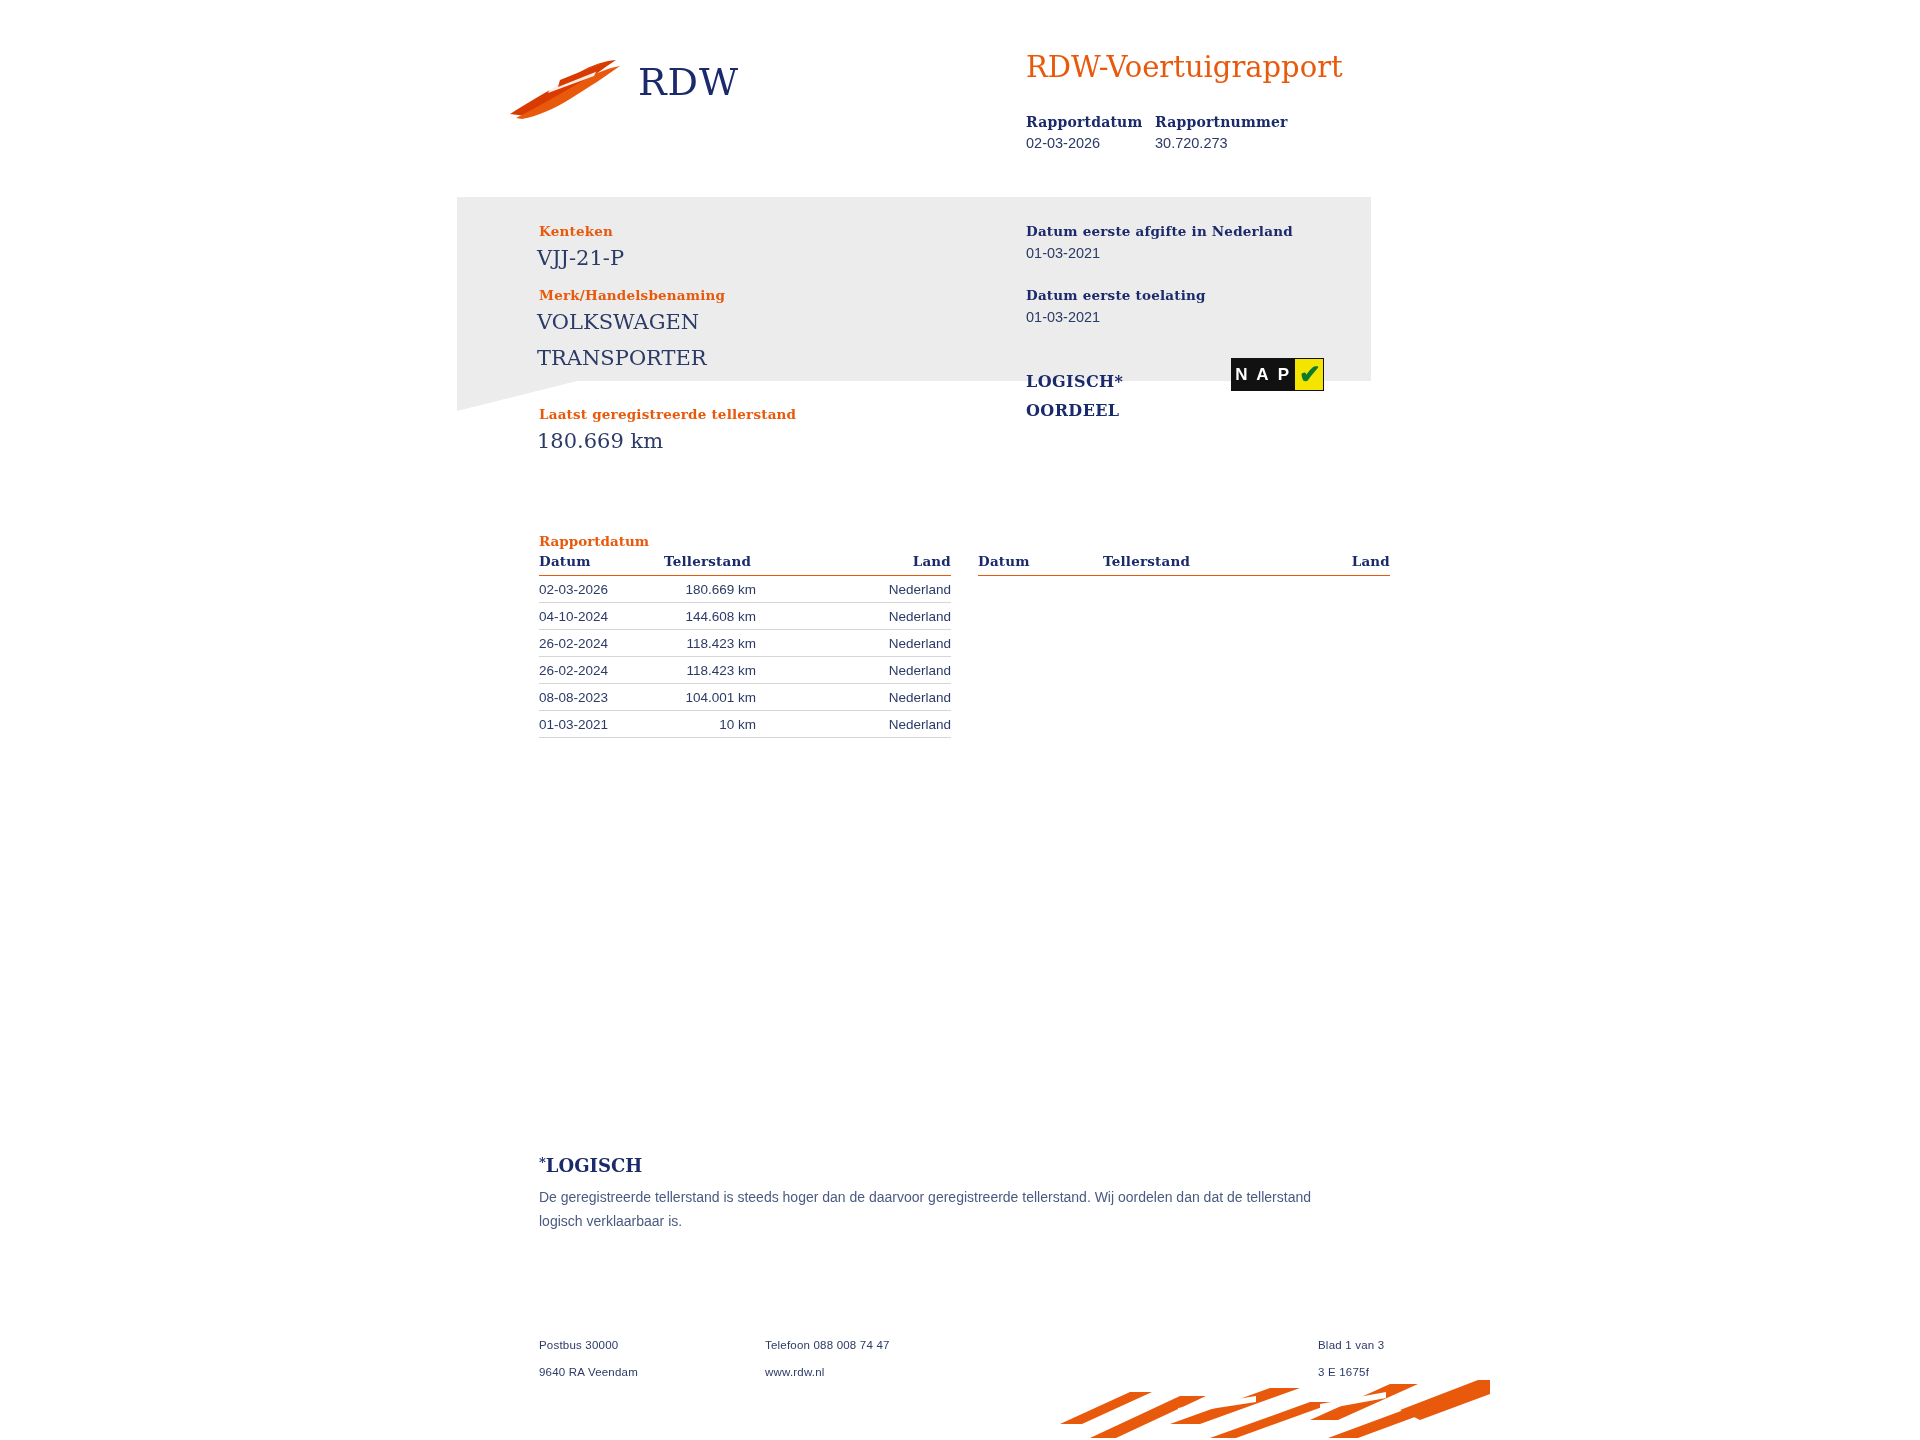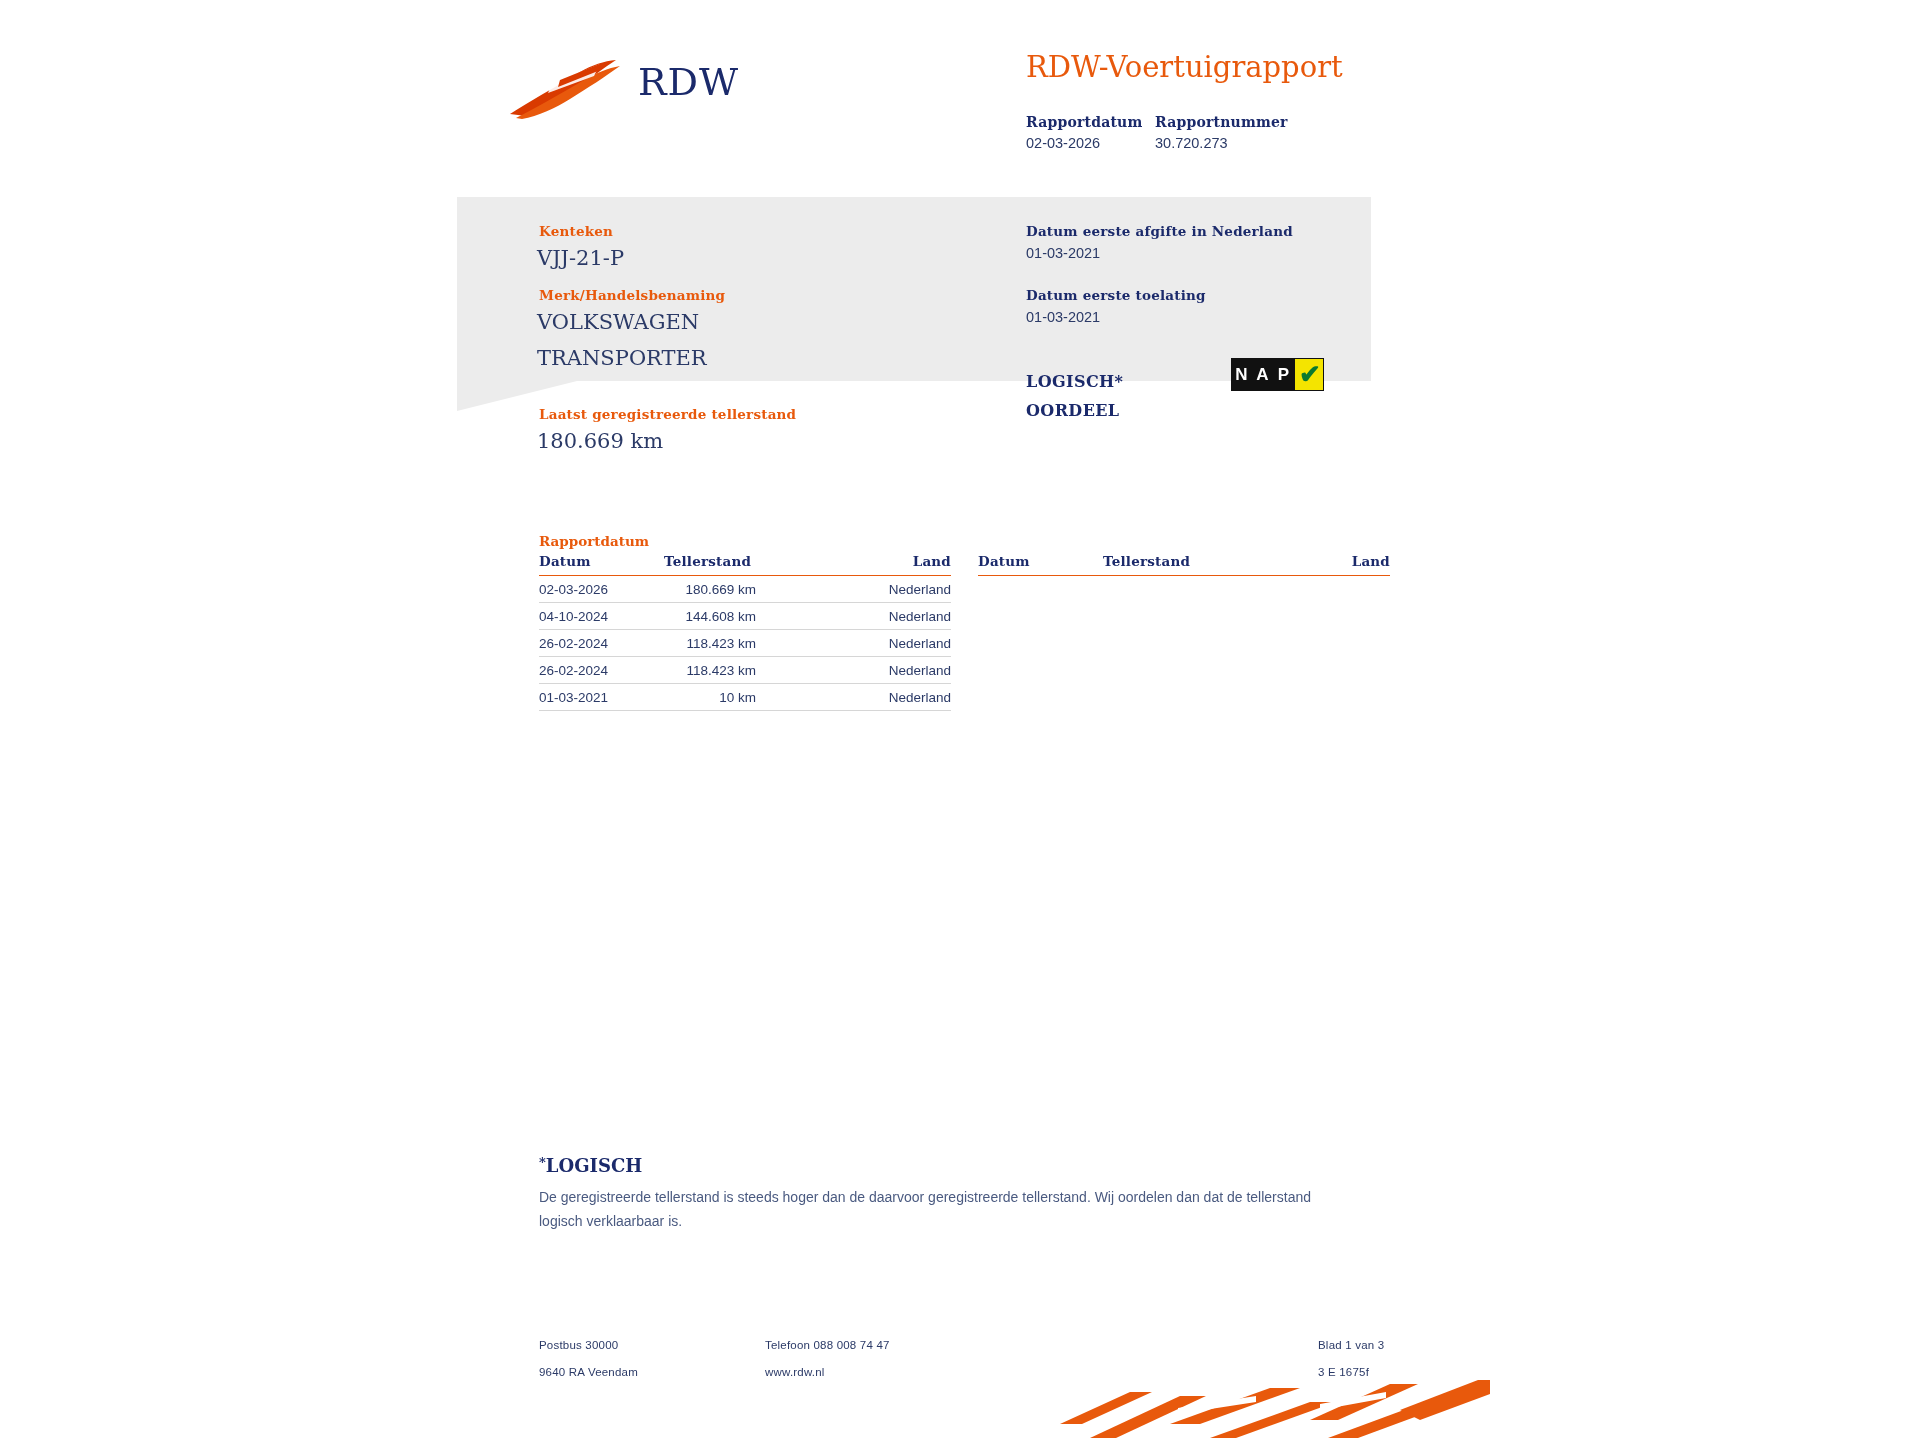--- a/index.html
+++ b/index.html
@@ -335,20 +335,25 @@
           <td class="c-land">Nederland</td>
         </tr>
         <tr>
           <td class="c-date">26-02-2024</td>
           <td class="c-odo">118.423 km</td>
           <td class="c-land">Nederland</td>
         </tr>
         <tr>
           <td class="c-date">26-02-2024</td>
           <td class="c-odo">118.423 km</td>
+          <td class="c-land">Nederland</td>
+        </tr>
+        <tr>
+          <td class="c-date">08-08-2023</td>
+          <td class="c-odo">104.001 km</td>
           <td class="c-land">Nederland</td>
         </tr>
         <tr>
           <td class="c-date">01-03-2021</td>
           <td class="c-odo">10 km</td>
           <td class="c-land">Nederland</td>
         </tr>
       </tbody>
   </table>
 

